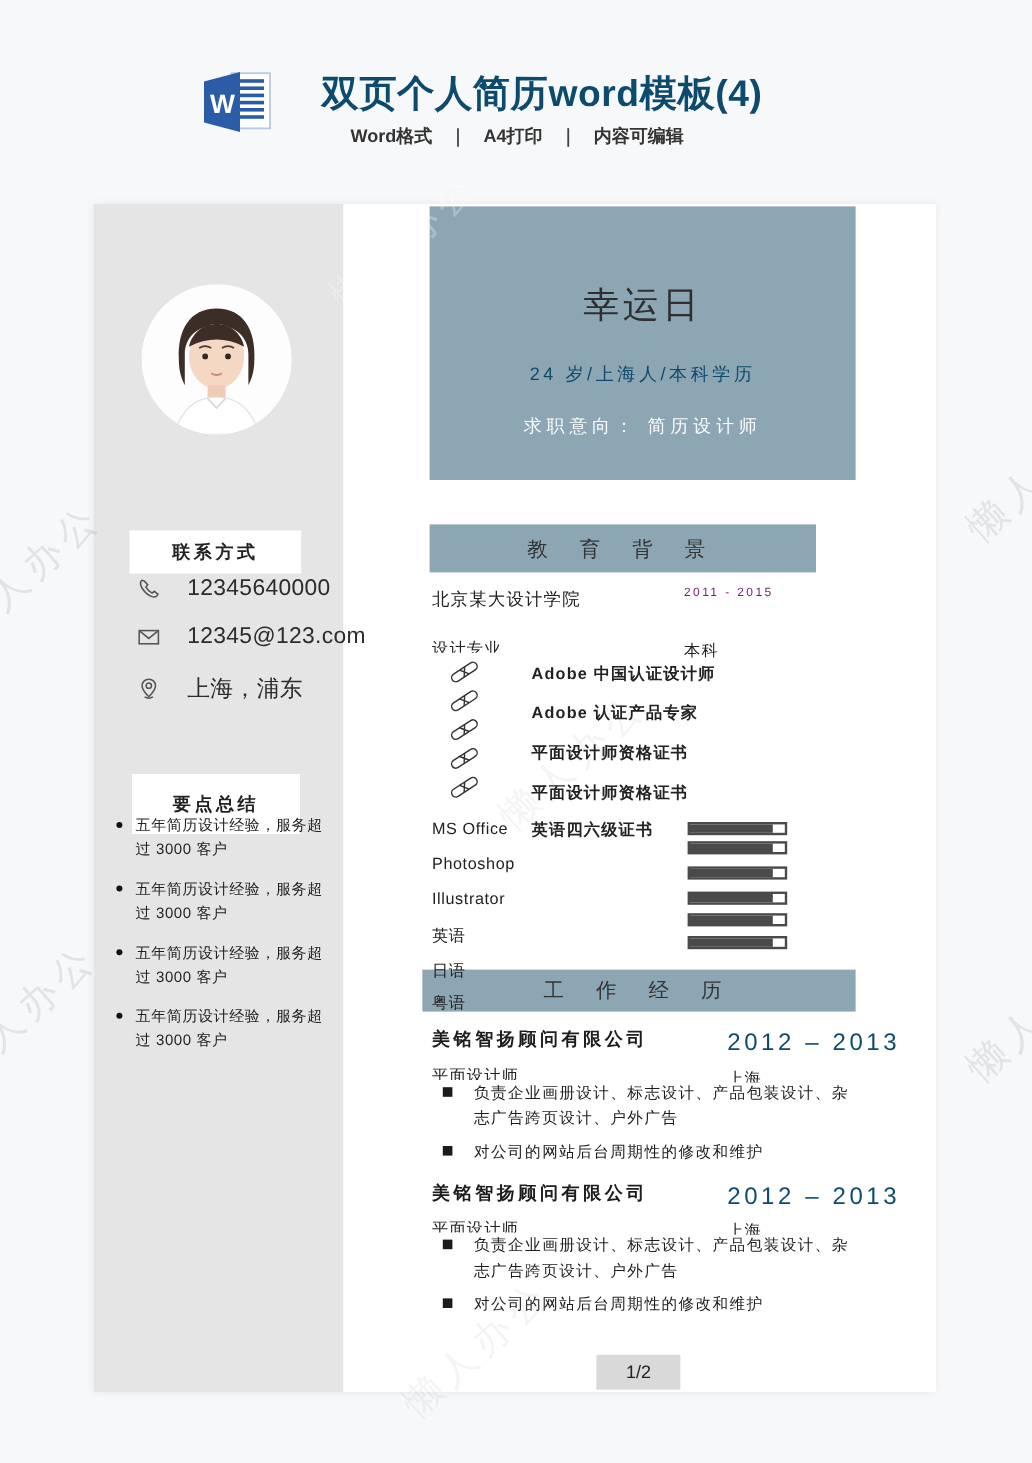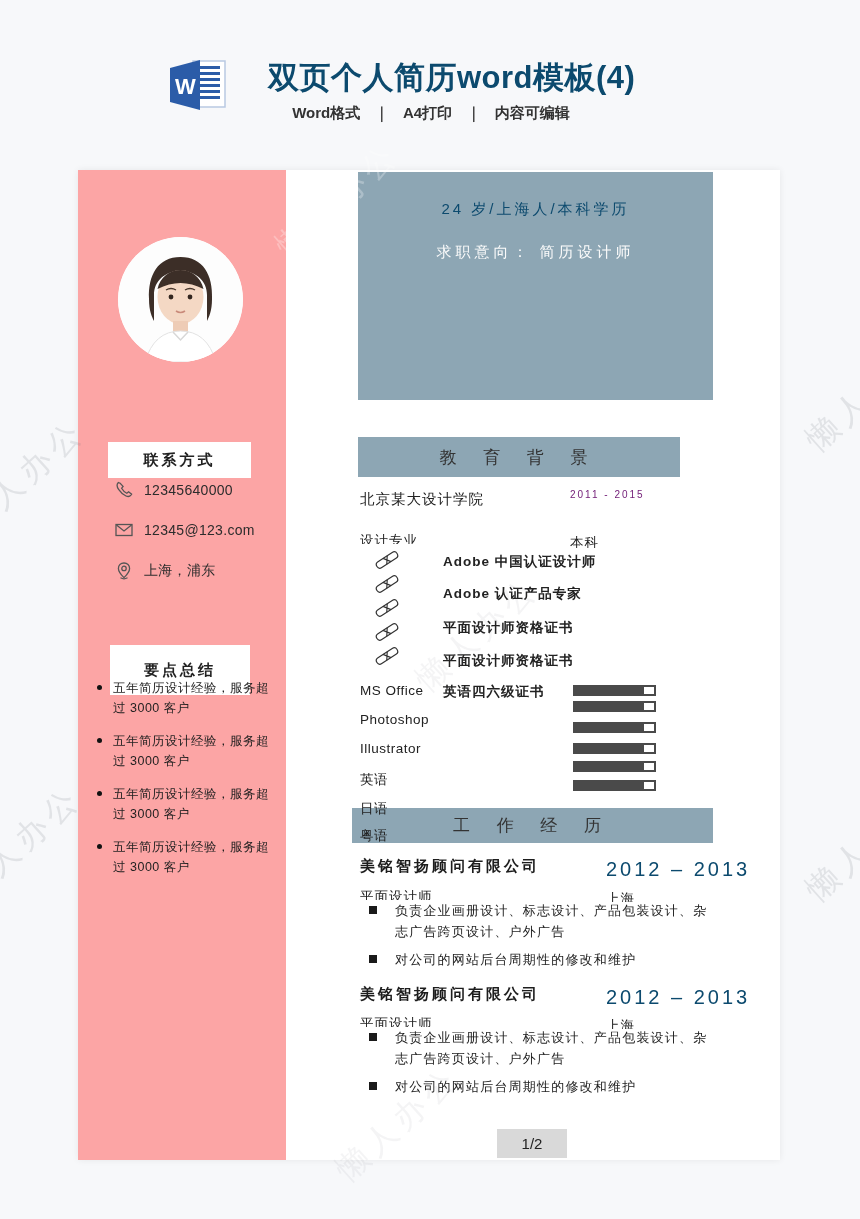--- a/index.html
+++ b/index.html
@@ -31,37 +31,37 @@
     white-space:nowrap; pointer-events:none; z-index:30;
   }
   .wm.on-blue { color:rgba(255,255,255,.28); }
   .wm.faint { color:rgba(110,120,128,.08); }
 
   
   .page {
     position:absolute; left:78px; top:170px; width:702px; height:990px;
     background:#ffffff; box-shadow:0 0 7px rgba(0,0,0,.07);
   }
-  .sidebar { position:absolute; left:0; top:0; width:208px; height:990px; background:#fca5a5; }
+  .sidebar { position:absolute; left:0; top:0; width:208px; height:990px; background:#e5e5e5; }
 
   .photo {
     position:absolute; left:40px; top:67px; width:125px; height:125px;
     border-radius:50%; background:#fff; overflow:hidden;
   }
 
   .side-box {
     position:absolute; background:#fff; display:flex; align-items:center; justify-content:center;
     font-size:15px; font-weight:bold; color:#222; letter-spacing:3px;
   }
   .box-contact { left:30px; top:272px; width:143px; height:36px; }
   .box-summary { left:32px; top:475px; width:140px; height:50px; }
 
   .contact-row { position:absolute; left:36px; display:flex; align-items:center; }
   .contact-row svg { flex:0 0 20px; }
-  .contact-row .val { margin-left:10px; font-size:14px; color:#2c2c2c; letter-spacing:.3px; }
+  .contact-row .val { margin-left:22px; font-size:19px; color:#2c2c2c; letter-spacing:.3px; }
 
   .summary-list { position:absolute; left:17px; top:508px; width:176px; list-style:none; }
   .summary-list li {
     position:relative; padding-left:18px; margin-bottom:13px;
     font-size:12.5px; line-height:1.6; color:#1f1f1f; letter-spacing:.5px;
   }
   .summary-list li::before {
     content:""; position:absolute; left:2px; top:7px;
     width:5px; height:5px; border-radius:50%; background:#111;
   }
@@ -195,20 +195,21 @@
 
     <ul class="summary-list">
       <li>五年简历设计经验，服务超过 3000 客户</li>
       <li>五年简历设计经验，服务超过 3000 客户</li>
       <li>五年简历设计经验，服务超过 3000 客户</li>
       <li>五年简历设计经验，服务超过 3000 客户</li>
     </ul>
   </div>
 
   <div class="hero">
+    <div class="name">幸运日</div>
     <div class="line1">24 岁/上海人/本科学历</div>
     <div class="line2">求职意向： 简历设计师</div>
   </div>
 
   <div class="section-bar bar-edu">教 育 背 景</div>
 
   <div class="abs school">北京某大设计学院</div>
   <div class="abs edu-period">2011 - 2015</div>
   <div class="abs clip major">设计专业</div>
   <div class="abs clip degree">本科</div>

